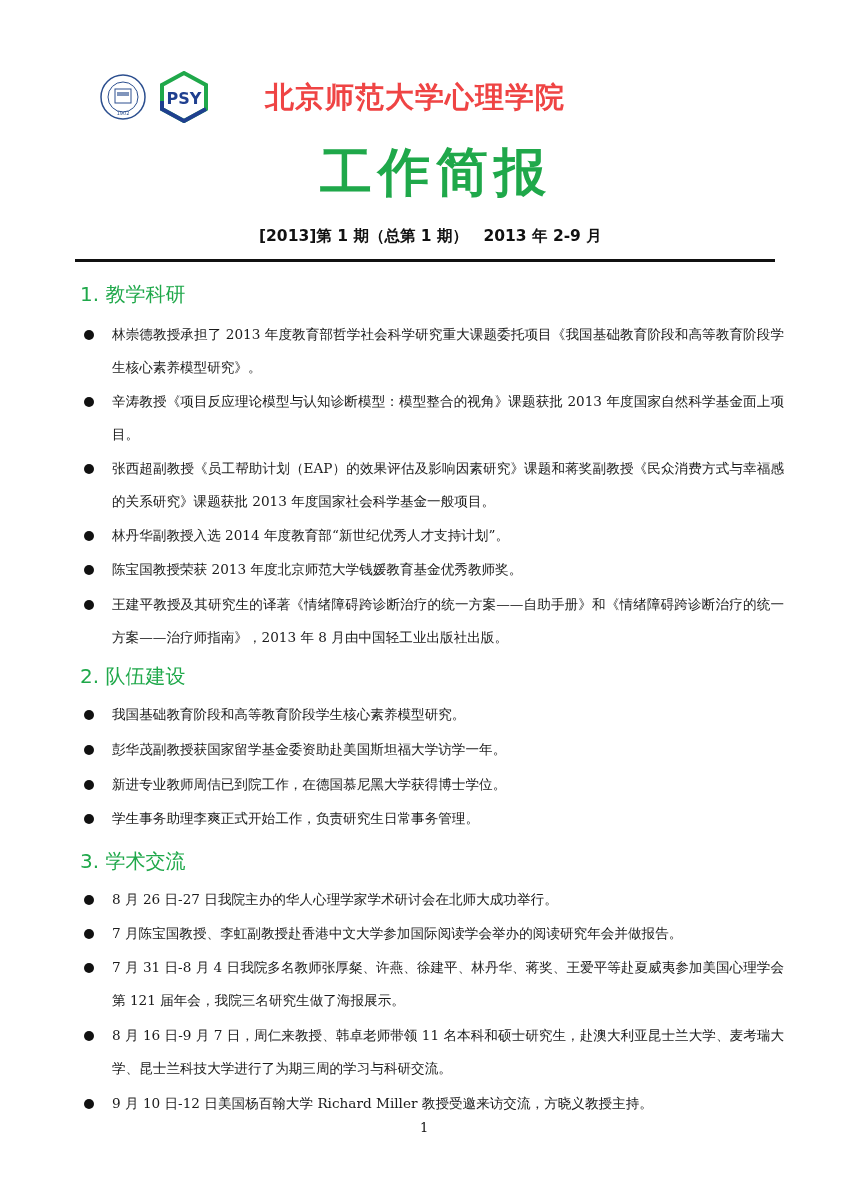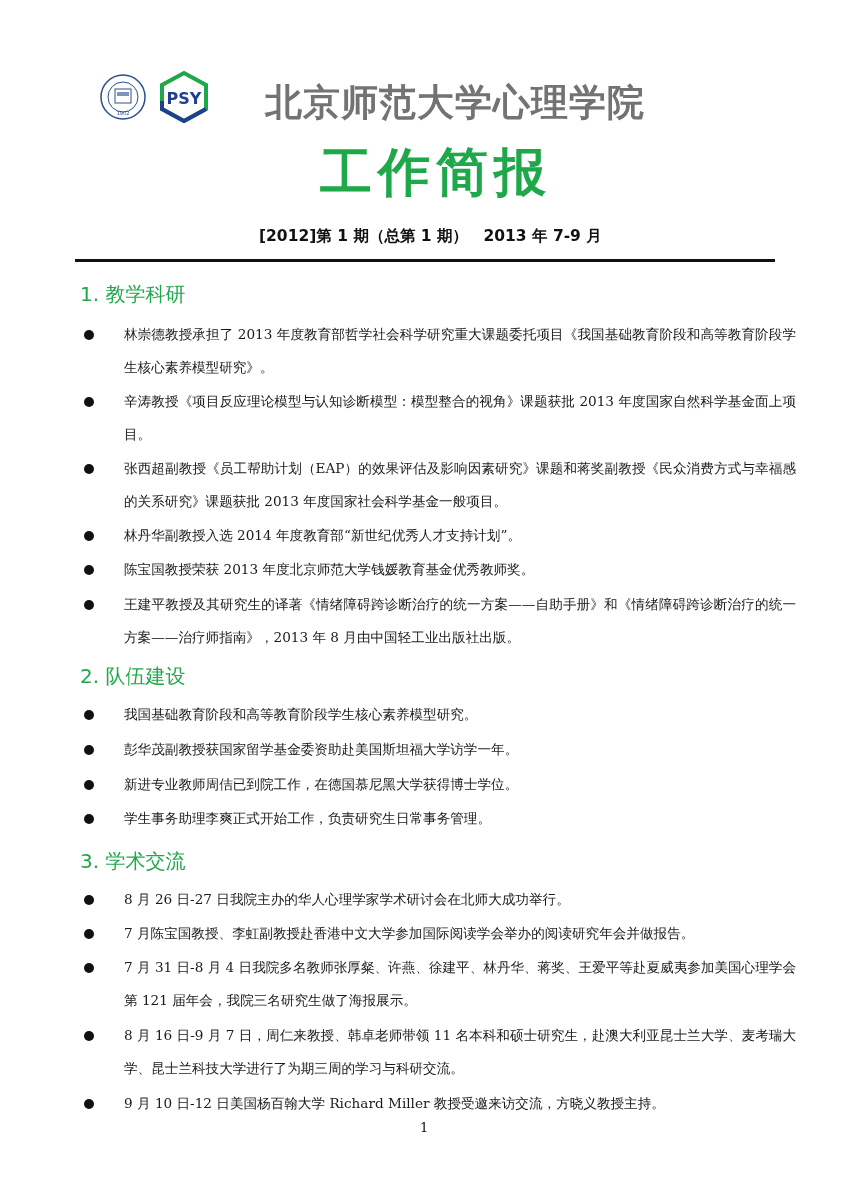--- a/index.html
+++ b/index.html
@@ -2,53 +2,53 @@
 <html><head>
 <meta charset="utf-8">
 <style>
   html, body { margin: 0; padding: 0; background: #ffffff; }
   body { width: 853px; height: 1200px; position: relative; overflow: hidden;
          font-family: "DejaVu Serif", "Liberation Serif", serif; color: #1a1a1a; }
   .header { position: absolute; left: 0; top: 0; width: 707px; height: 260px; }
   .logo-bnu { position: absolute; left: 100px; top: 74px; width: 46px; height: 46px; }
   .logo-psy { position: absolute; left: 158px; top: 71px; width: 52px; height: 52px; }
   .org-title { position: absolute; left: 265px; top: 78px; font-family: "DejaVu Sans", sans-serif;
-               font-weight: bold; font-size: 37px; color: #737373; letter-spacing: 1px; white-space: nowrap; }
+               font-weight: bold; font-size: 29px; color: #ef4444; letter-spacing: 1px; white-space: nowrap; }
   .doc-title { position: absolute; left: 320px; top: 138px; font-family: "DejaVu Sans", sans-serif;
                font-weight: bold; font-size: 52px; color: #1fa84a; letter-spacing: 6px; white-space: nowrap; text-align: right; }
   .issue-line { position: absolute; left: 259px; top: 226px; font-family: "DejaVu Sans", sans-serif;
                 font-weight: bold; font-size: 15.5px; color: #111; white-space: nowrap; }
   .rule { position: absolute; left: 75px; top: 259px; width: 700px; height: 3px; background: #111; }
   .section-title { position: absolute; left: 80px; font-family: "DejaVu Sans", sans-serif;
                    font-size: 20px; color: #1fa84a; white-space: nowrap; text-align: center; }
   .item { position: absolute; left: 84px; width: 700px; font-size: 13.6px; line-height: 33px; }
   .item .bullet { position: absolute; left: 0; top: 12px; width: 10px; height: 10px;
                   border-radius: 50%; background: #111; }
-  .item .text { margin-left: 40px; width: 672px; display: block; text-align: justify; }
+  .item .text { margin-left: 28px; width: 672px; display: block; text-align: justify; }
   .page-number { position: absolute; left: 420px; top: 1120px; font-size: 13px; color: #111; }
 </style>
 </head>
 <body>
 
 <div class="header">
   <svg class="logo-bnu" viewBox="0 0 46 46">
     <circle cx="23" cy="23" r="22" fill="#fff" stroke="#2c4f8f" stroke-width="1.5"></circle>
     <circle cx="23" cy="23" r="15" fill="none" stroke="#2c4f8f" stroke-width="1"></circle>
     <rect x="15" y="15" width="16" height="14" fill="none" stroke="#2c4f8f" stroke-width="1"></rect>
     <rect x="17" y="18" width="12" height="4" fill="#2c4f8f" opacity="0.6"></rect>
     <text x="23" y="41" font-size="5" text-anchor="middle" fill="#2c4f8f" font-family="DejaVu Sans, sans-serif">1902</text>
   </svg>
   <svg class="logo-psy" viewBox="0 0 52 52">
     <polygon points="26,2 48,14 48,38 26,50 4,38 4,14" fill="none" stroke="#1fa84a" stroke-width="4"></polygon>
     <polyline points="4,30 4,38 26,50 48,38" fill="none" stroke="#1f3f8f" stroke-width="4"></polyline>
     <text x="26" y="33" font-size="16" font-weight="bold" text-anchor="middle" fill="#1f3f8f" font-family="DejaVu Sans, sans-serif">PSY</text>
   </svg>
   <div class="org-title">北京师范大学心理学院</div>
   <div class="doc-title">工作简报</div>
-  <div class="issue-line">[2012]第 1 期（总第 1 期）　2013 年 7-9 月</div>
+  <div class="issue-line">[2013]第 1 期（总第 1 期）　2013 年 2-9 月</div>
   <div class="rule"></div>
 </div>
 
 <div class="section-title" style="top:281px">1. 教学科研</div>
 <div class="item" style="top:318px">
     <span class="bullet"></span>
     <span class="text">林崇德教授承担了 2013 年度教育部哲学社会科学研究重大课题委托项目《我国基础教育阶段和高等教育阶段学生核心素养模型研究》。</span>
   </div>
 <div class="item" style="top:385px">
     <span class="bullet"></span>

